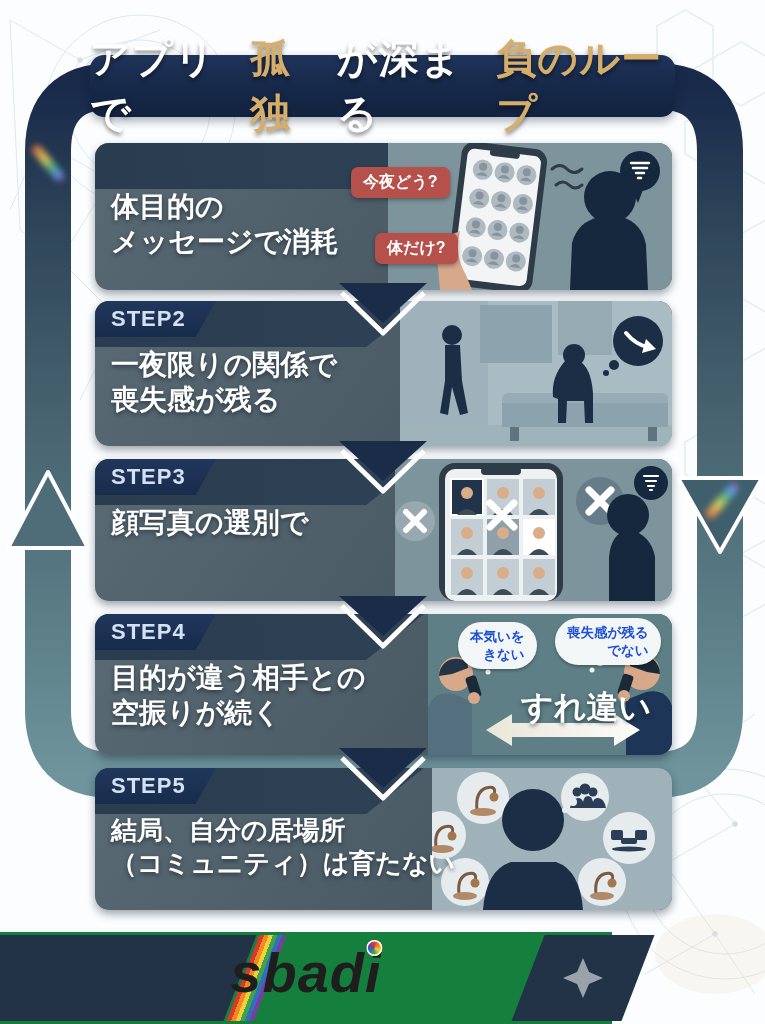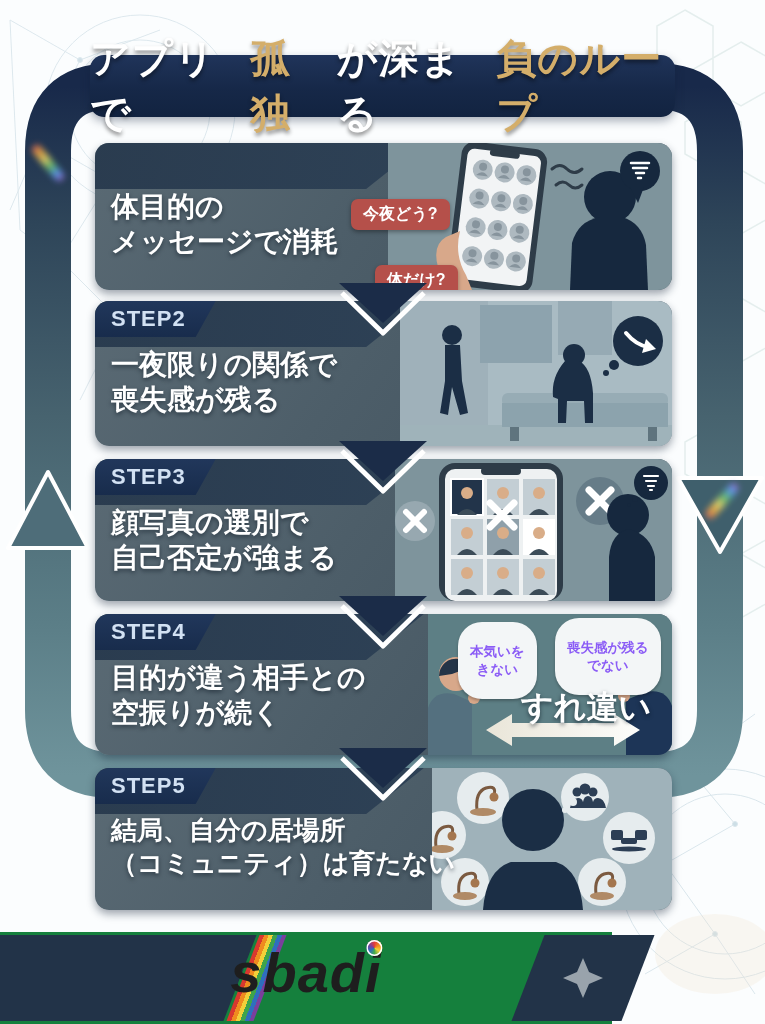--- a/index.html
+++ b/index.html
@@ -49,27 +49,27 @@
   }
   .panel-heading { position:absolute; left:16px; top:46px; z-index:3;
     font-weight:800; color:#fff; font-size:28px; line-height:1.26;
     text-shadow:0 2px 4px rgba(8,18,30,.55); white-space:nowrap; }
   #panel-step5 .panel-heading { font-size:26px; }
 
   .illo { position:absolute; right:0; top:0; bottom:0; z-index:1; }
 
   .chat-badge { position:absolute; z-index:5; background:#b5504a; color:#fff;
     font-size:16px; font-weight:700; padding:5px 12px; border-radius:7px;
-    box-shadow:0 2px 4px rgba(0,0,0,.35);margin-top:32px; }
+    box-shadow:0 2px 4px rgba(0,0,0,.35); }
   #badge-tonight { left:256px; top:24px; }
   #badge-body { left:280px; top:90px; }
 
-  .thought-bubble { position:absolute; z-index:5; background:#f3f6f7; color:#8b5cf6;
+  .thought-bubble { position:absolute; z-index:5; background:#f3f6f7; color:#1d4ed8;
     border-radius:24px; font-size:13.5px; font-weight:700; line-height:1.3;
-    text-align:center; padding:21px 12px; box-shadow:0 2px 3px rgba(0,0,0,.25); }
+    text-align:right; padding:6px 12px; box-shadow:0 2px 3px rgba(0,0,0,.25); }
   #bubble-serious { left:363px; top:8px; }
   #bubble-casual { left:460px; top:4px; }
   .mismatch-label { position:absolute; left:426px; top:72px; z-index:5;
     color:#fff; font-size:32px; font-weight:800; text-shadow:0 2px 4px rgba(8,18,30,.6); }
 
   .step-arrow { position:absolute; left:339px; width:88px; height:56px; z-index:6; }
   #arrow-1 { top:283px; } #arrow-2 { top:441px; } #arrow-3 { top:596px; } #arrow-4 { top:748px; }
 
   .footer { position:absolute; left:0; top:932px; width:612px; height:92px;
     background:#15803d; z-index:7; }
@@ -244,21 +244,20 @@
       <path d="M226,32 Q236,44 248,46" stroke="#ffffff" stroke-width="4" fill="none" stroke-linecap="round"></path>
       <polygon points="246,38 256,48 242,52" fill="#ffffff"></polygon>
     </g>
   </svg>
 </div>
 
 <div class="panel" id="panel-step3">
   <div class="step-badge">STEP3</div>
   <div class="panel-heading">
     <span style="display:block">顔写真の選別で</span>
-    <span style="display:block">自己否定が強まる</span>
   </div>
   <svg class="illo" width="277" height="142" viewBox="0 0 277 142">
     <rect width="277" height="142" fill="#7e949c"></rect>
     <g>
       <rect x="44" y="4" width="124" height="138" rx="16" fill="#2e3c48"></rect>
       <rect x="50" y="10" width="112" height="132" rx="10" fill="#eef1f2"></rect>
       <rect x="86" y="8" width="40" height="8" rx="4" fill="#2e3c48"></rect>
       <g>
         <rect x="56" y="20" width="32" height="36" fill="#22344a" stroke="#fff" stroke-width="2"></rect>
         <rect x="92" y="20" width="32" height="36" fill="#c3ced4"></rect>

